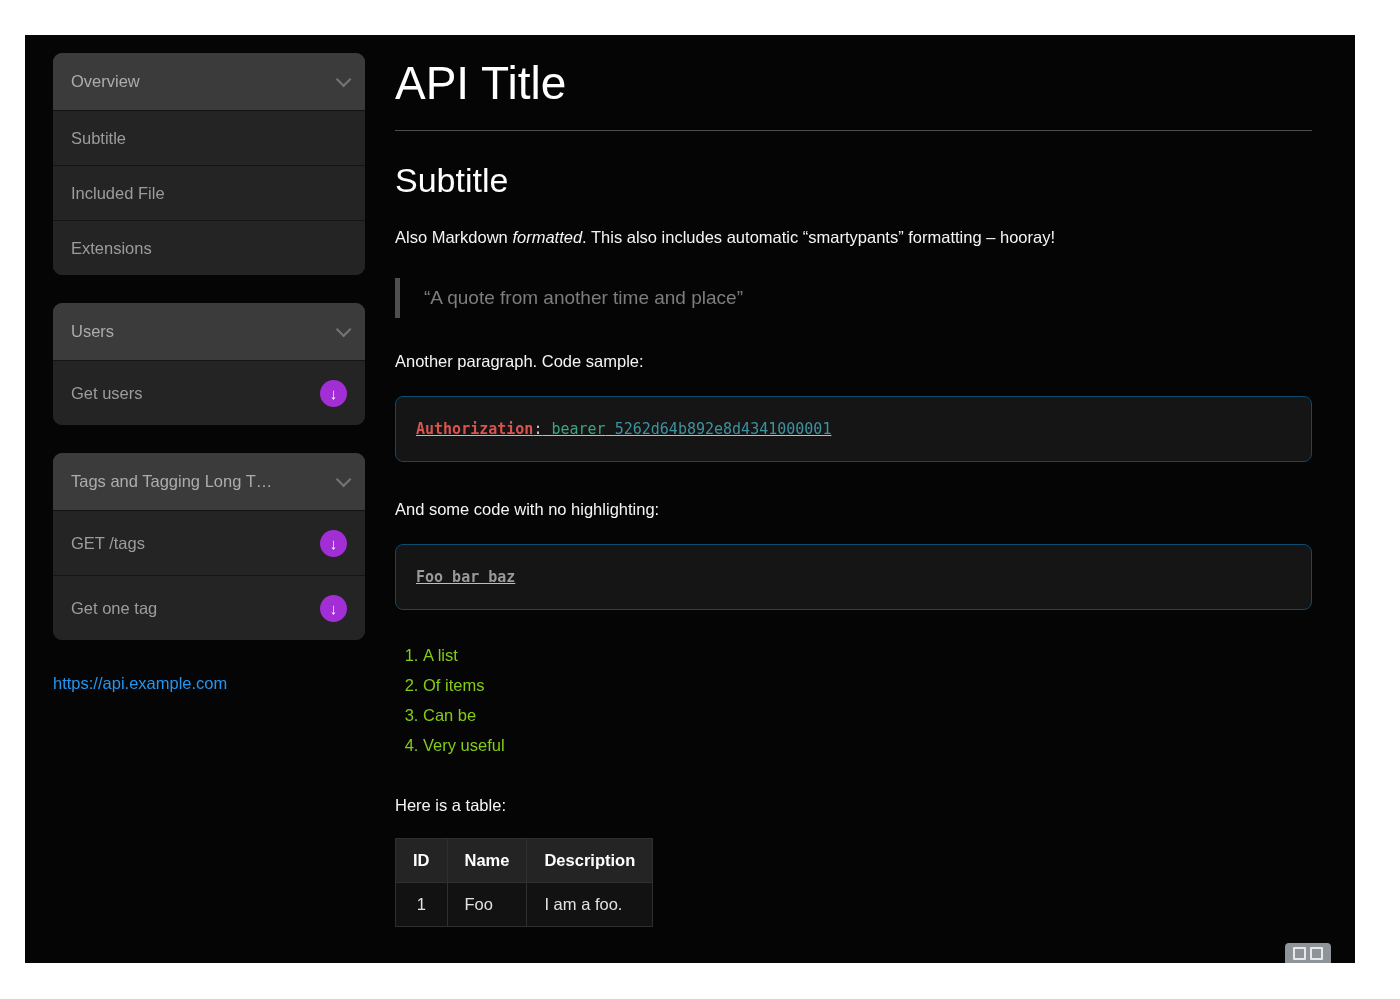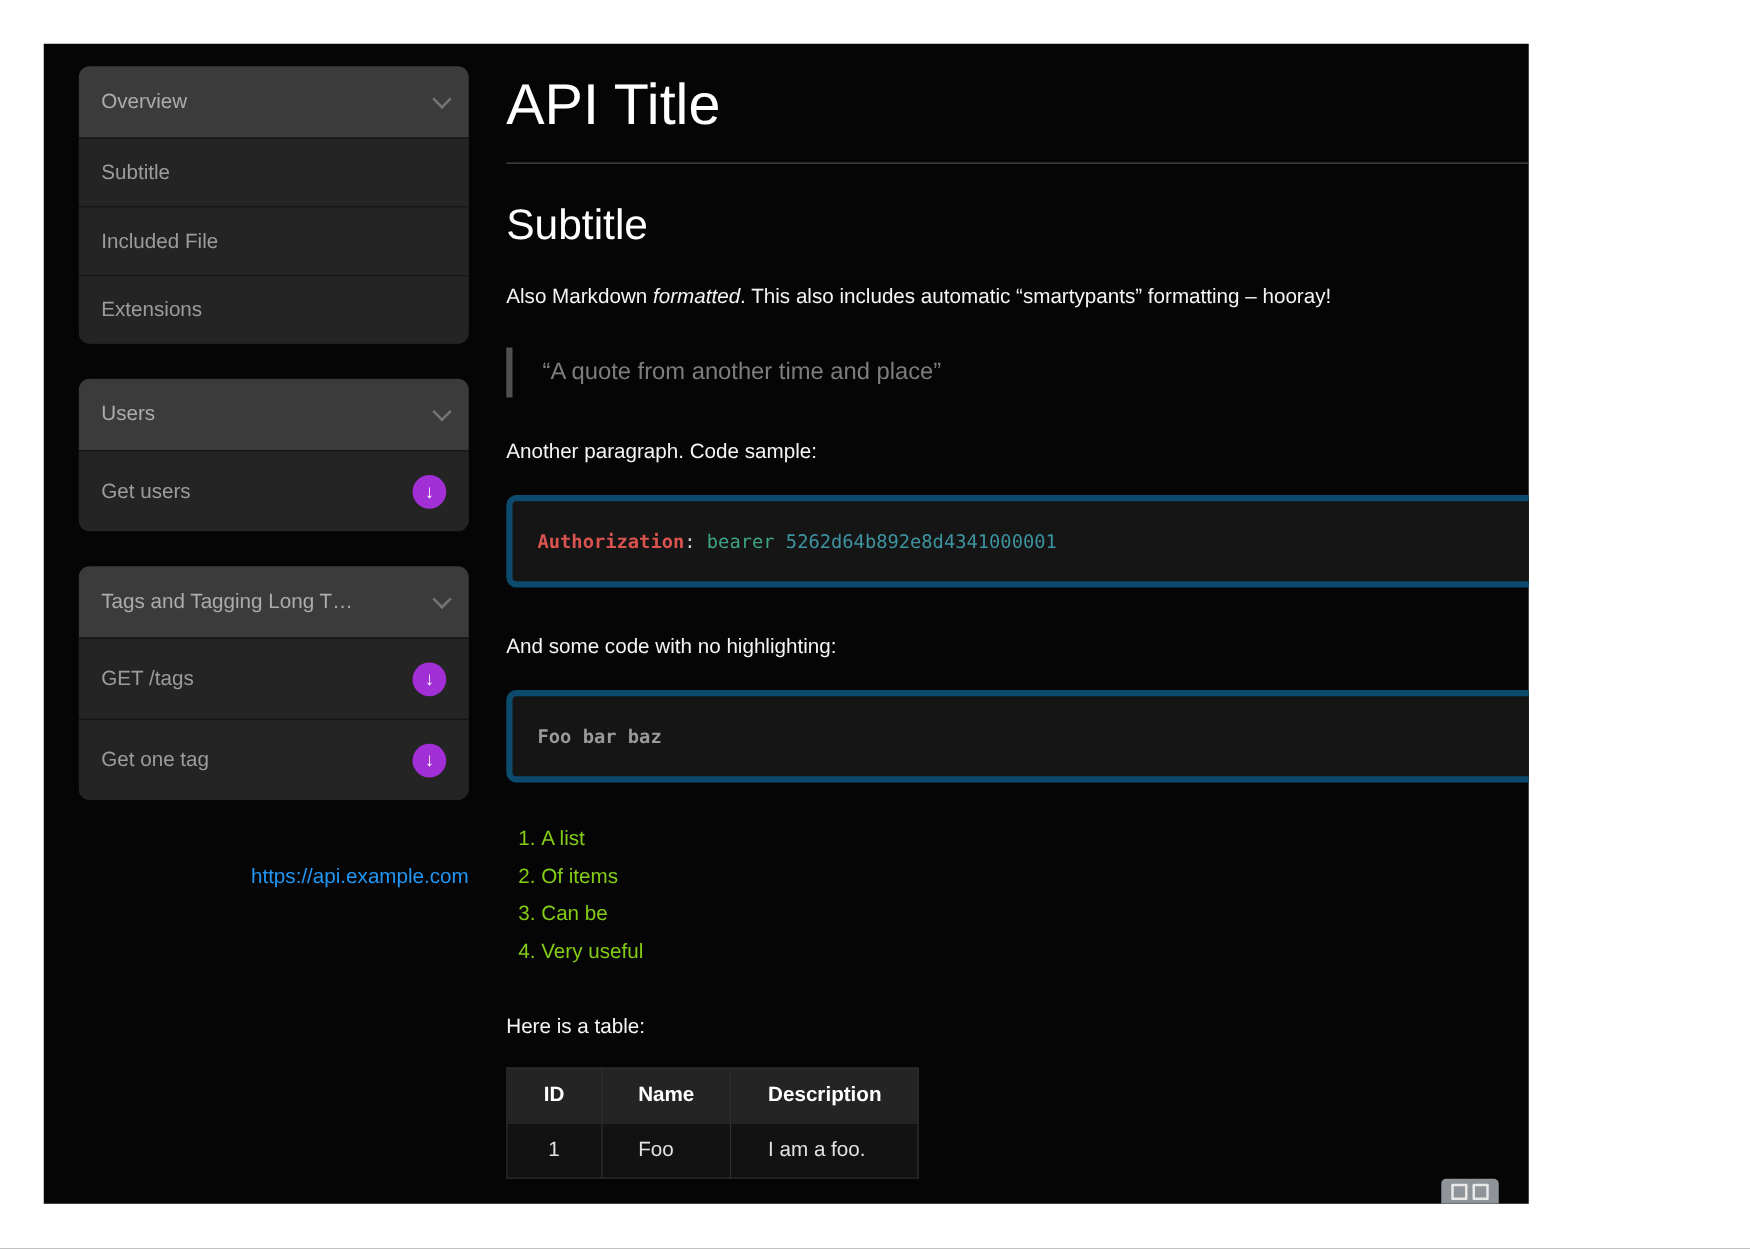--- a/index.html
+++ b/index.html
@@ -1,21 +1,21 @@
 <!DOCTYPE html>
 <html><head>
 <meta charset="utf-8">
 <style>
   html,body{margin:0;padding:0;}
   body{
     width:1400px;height:999px;background:#ffffff;position:relative;
     font-family:"Liberation Sans",sans-serif;overflow:hidden;
   }
   .frame{
-    position:absolute;left:35px;top:35px;width:1188px;height:928px;
+    position:absolute;left:25px;top:35px;width:1330px;height:928px;
     background:#050505;overflow:hidden;
   }
   
   .sidebar{position:absolute;left:28px;top:18px;width:312px;}
   .group{border-radius:9px;overflow:hidden;margin-bottom:28px;background:#232323;}
   .group-header{
     height:57px;background:#3b3b3b;color:#acacac;display:flex;align-items:center;
     justify-content:space-between;padding:0 18px;font-size:16.5px;cursor:pointer;
   }
   .group-header-label{white-space:nowrap;overflow:hidden;text-overflow:ellipsis;}
@@ -28,53 +28,53 @@
     padding:0 18px;background:#242424;color:#9c9c9c;font-size:16.5px;
     border-top:1px solid #141414;cursor:pointer;
   }
   .group-item.with-badge{min-height:64px;}
   .badge{
     width:27px;height:27px;border-radius:50%;background:#a22ed5;color:#ffffff;
     display:flex;align-items:center;justify-content:center;font-size:15px;font-weight:bold;
     flex:0 0 auto;
   }
   .host-link{
-    display:block;text-align:right;margin-top:52px;color:#2196f3;
+    display:block;text-align:left;margin-top:34px;color:#2196f3;
     font-size:16.5px;text-decoration:none;cursor:pointer;
   }
   
   .main{position:absolute;left:370px;top:0;width:917px;color:#f5f5f5;}
   .main h1{margin:22px 0 0;font-size:46px;font-weight:400;color:#ffffff;line-height:1.15;}
   .main hr{margin:20px 0 0;border:0;border-top:1px solid #4d4d4d;}
   .main p{margin:0;font-size:16.5px;line-height:1.45;color:#f5f5f5;}
   .p-intro{margin-top:24px !important;}
   .main h2{margin:30px 0 0;font-size:34px;font-weight:300;color:#ffffff;}
   .p2{margin-top:26px !important;}
   .p3{margin-top:32px !important;}
   .p4{margin-top:36px !important;}
   .p5{margin-top:34px !important;}
   a.inline-link{color:#2196f3;text-decoration:none;cursor:pointer;}
   blockquote{
     margin:28px 0 0;padding:9px 0 9px 24px;border-left:5px solid #4f4f4f;
     color:#7d7d7d;font-size:19px;
   }
   pre.codeblock{
-    margin:22px 0 0;background:#151515;border:5px solid #0c4a6e;border-radius:8px;
+    margin:22px 0 0;background:#151515;border:1px solid #0c4a6e;border-radius:8px;
     padding:23px 20px;font-family:"DejaVu Sans Mono",monospace;font-size:15px;
-    color:#bdbdbd;white-space:pre;overflow:hidden;
+    color:#bdbdbd;white-space:pre;overflow:hidden;text-decoration:underline;
   }
   .hl-key{color:#d9534f;font-weight:bold;}
   .hl-colon{color:#cfcfcf;}
   .hl-value{color:#3fa385;}
   .hl-token{color:#3d93a0;}
   .code-plain{color:#9a9a9a;font-weight:bold;}
   ol.mdlist{margin:30px 0 0;padding-left:28px;font-size:16.5px;line-height:30px;color:#84cc16;}
   table.mdtable{margin-top:20px;border-collapse:collapse;}
   table.mdtable th,table.mdtable td{
-    border:1px solid #2f2f2f;padding:12px 29px;font-size:16.5px;text-align:left;margin-top:21px;
+    border:1px solid #2f2f2f;padding:12px 17px;font-size:16.5px;text-align:left;margin-top:21px;
   }
   table.mdtable th{background:#242424;color:#ffffff;font-weight:bold;}
   table.mdtable td{background:#121212;color:#e2e2e2;}
   table.mdtable th.c-id,table.mdtable td.c-id{text-align:center;}
   
   .corner-widget{
     position:absolute;right:24px;bottom:0;width:46px;height:20px;background:#8f949a;
     border-radius:4px 4px 0 0;display:flex;align-items:center;justify-content:center;gap:4px;
   }
   .corner-widget .sq{width:9px;height:9px;border:2px solid #e8e8e8;border-radius:1px;}

